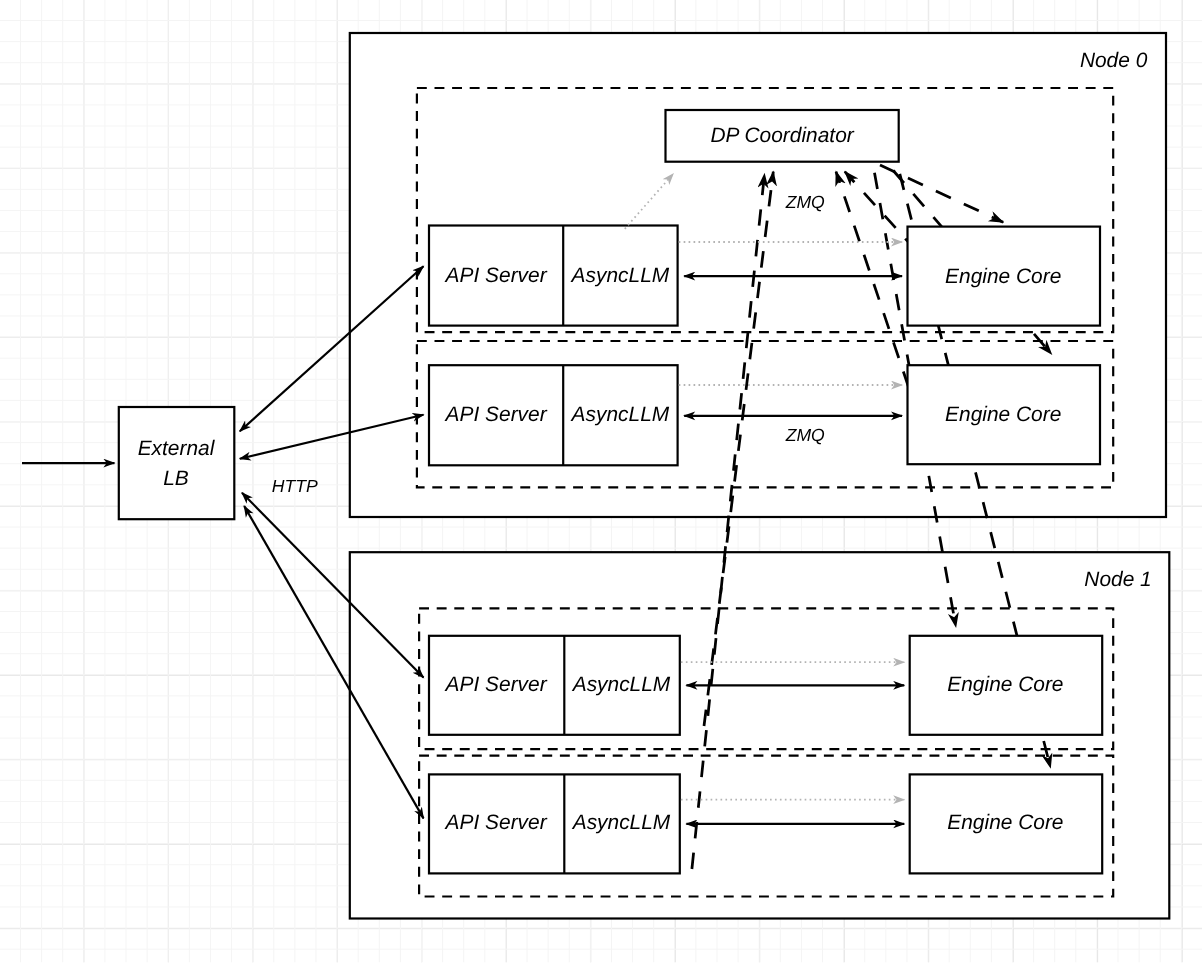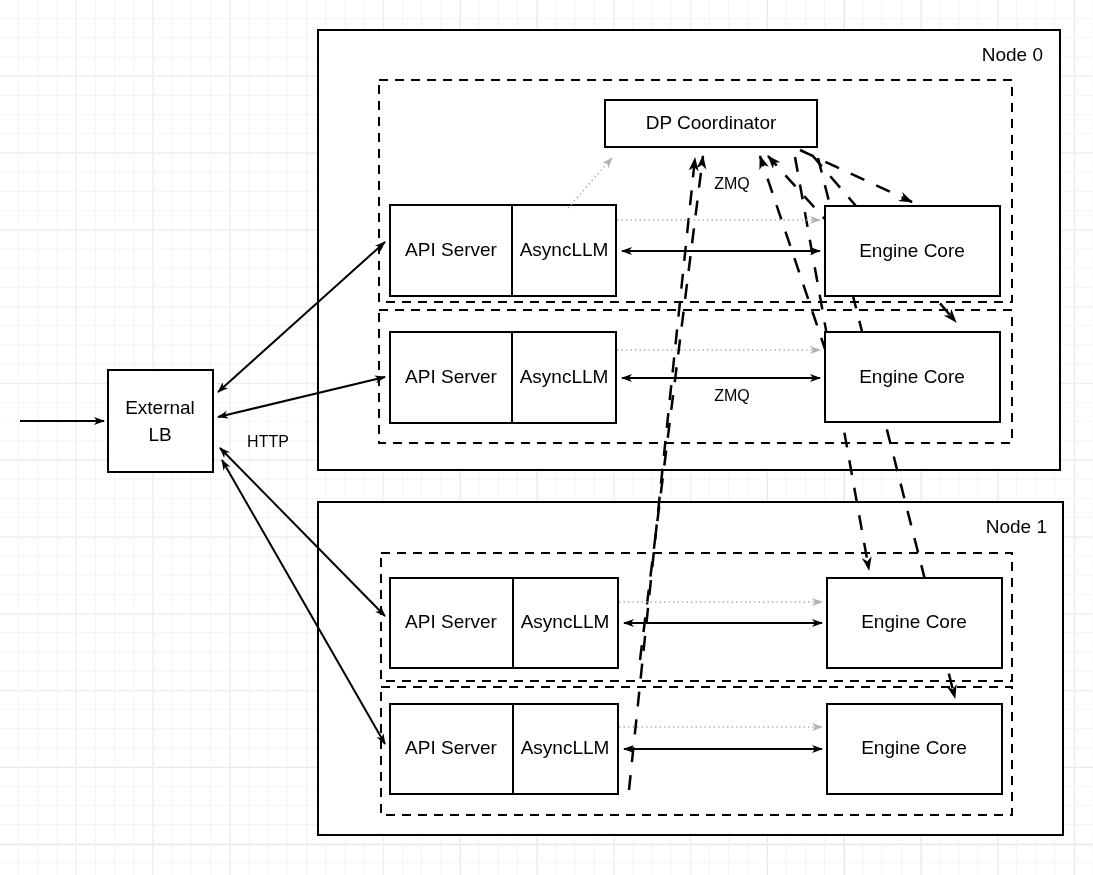--- a/index.html
+++ b/index.html
@@ -14,20 +14,21 @@
     background-color: #ffffff;
     background-image:
       linear-gradient(to right, #f4f4f4 1px, transparent 1px),
       linear-gradient(to bottom, #f4f4f4 1px, transparent 1px),
       linear-gradient(to right, #dcdcdc 1px, transparent 1px),
       linear-gradient(to bottom, #dcdcdc 1px, transparent 1px);
     background-size: 19.2px 19.2px, 19.2px 19.2px, 76.8px 76.8px, 76.8px 76.8px;
     background-position: -1px -1px, -1px -1px, -1px -1px, -1px -1px;
     font-family: "Liberation Sans", sans-serif;
     overflow: hidden;
+    font-style: italic;
   }
   svg.layer {
     position: absolute;
     left: 0; top: 0;
     width: 1093px;
     height: 875px;
   }
   .node-box {
     fill: #ffffff;
     stroke: #000000;

